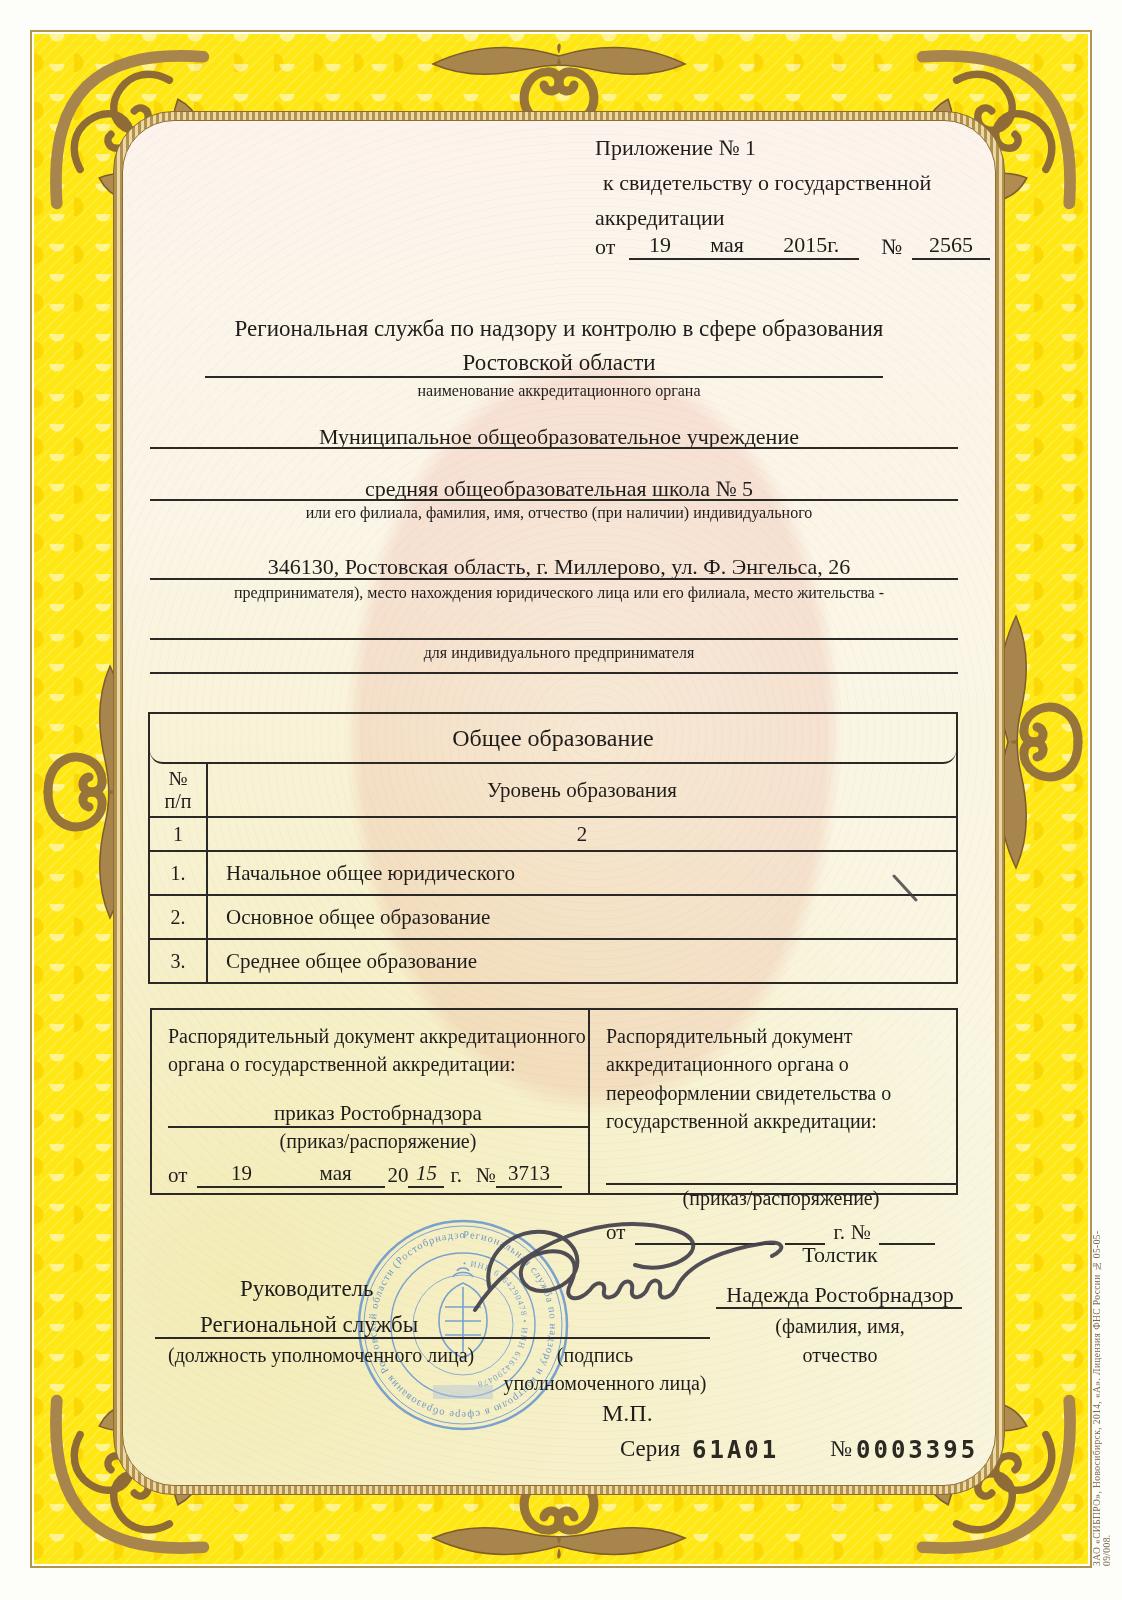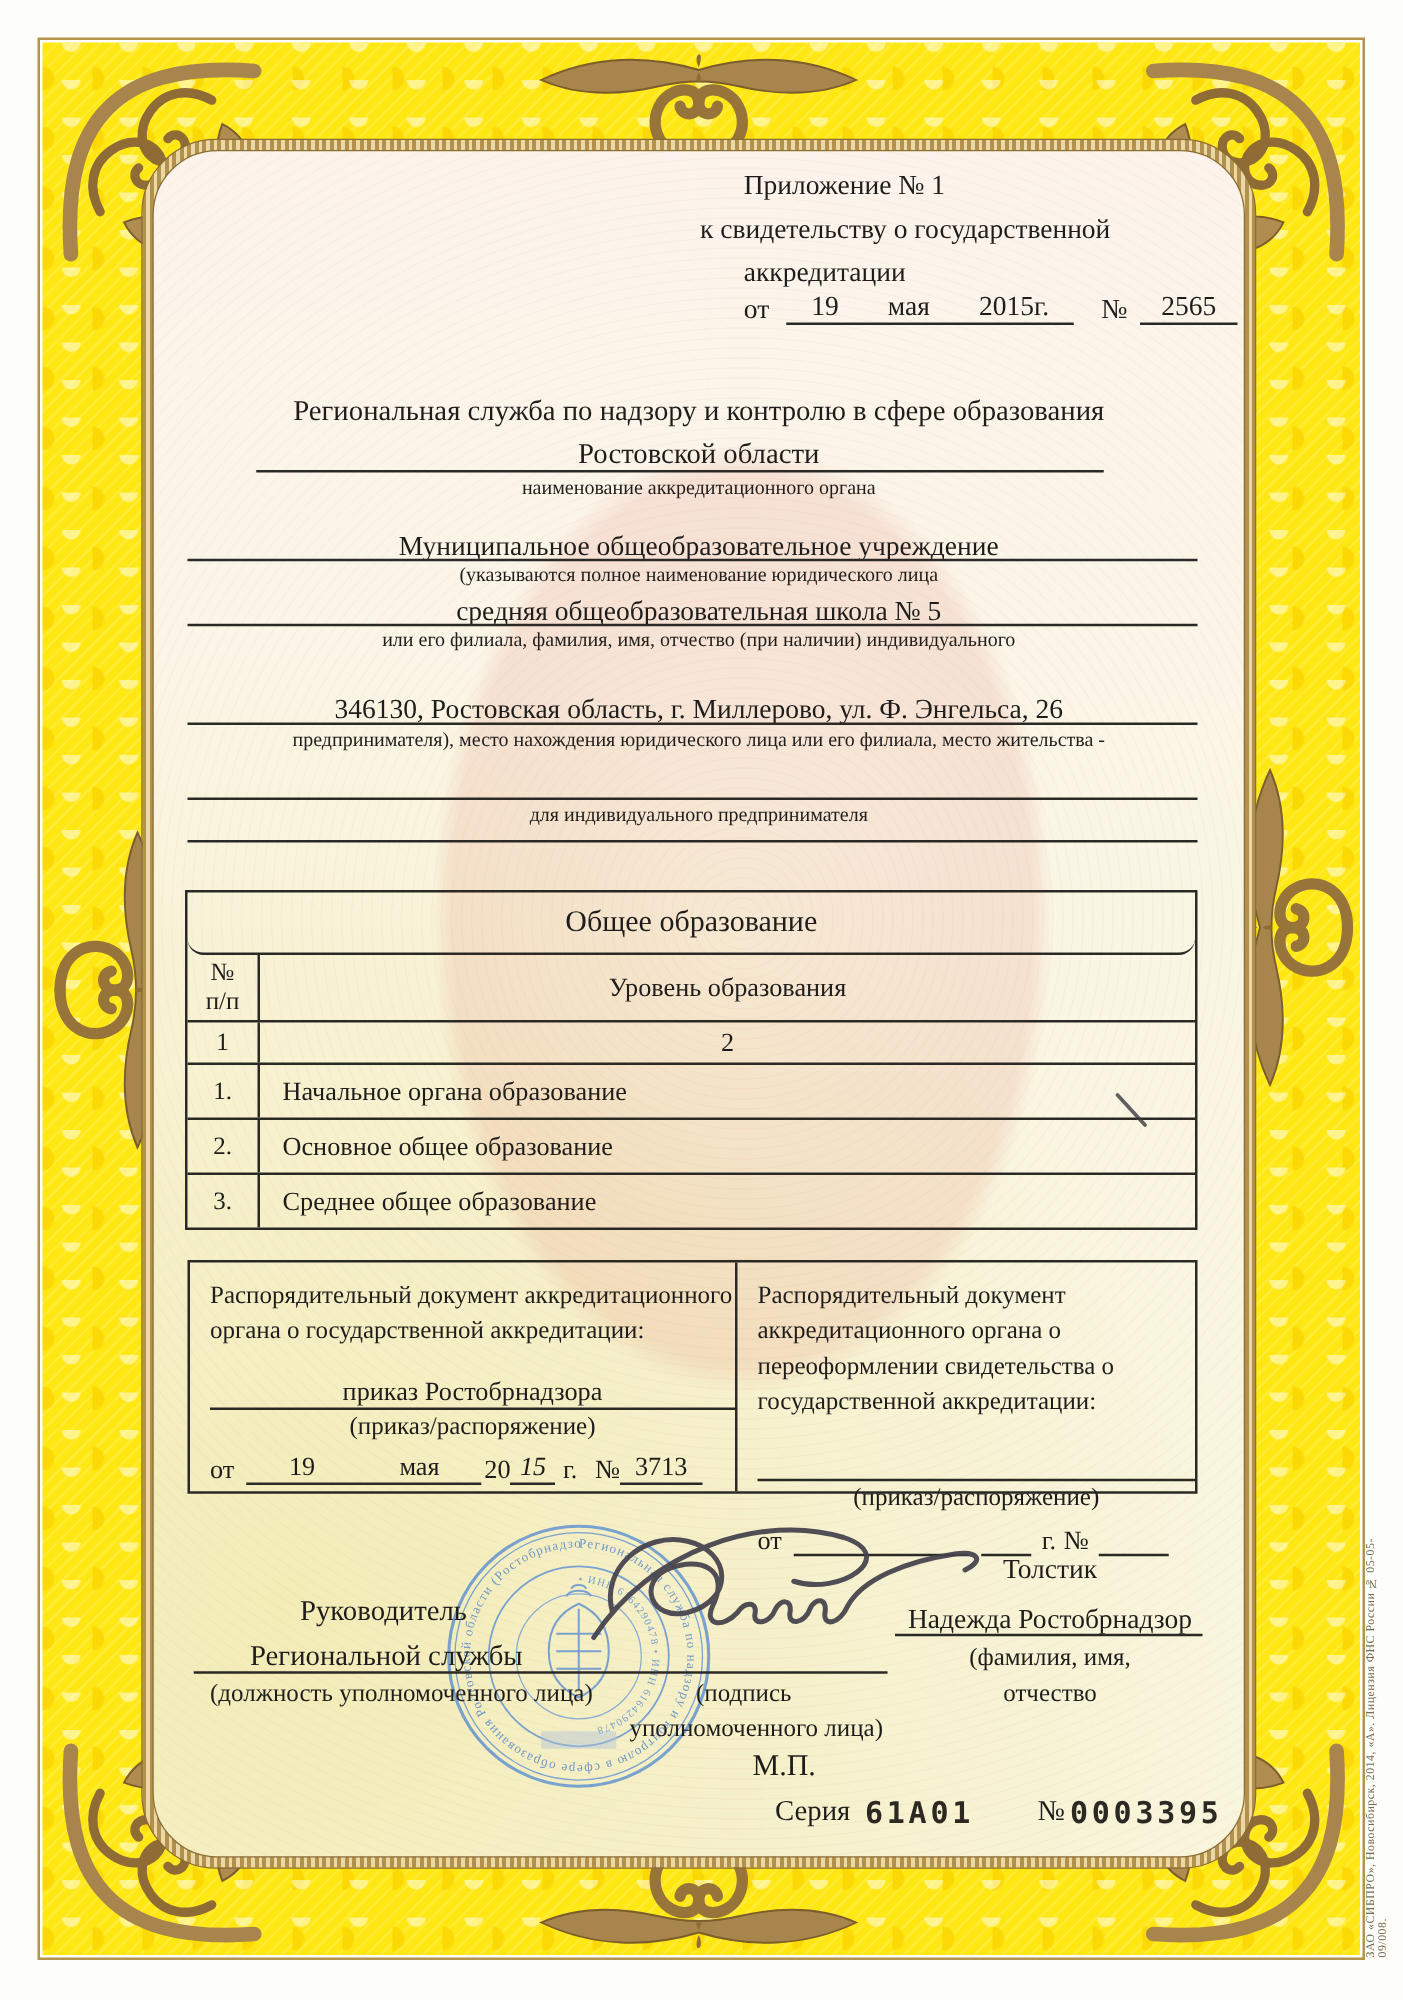--- a/index.html
+++ b/index.html
@@ -113,41 +113,40 @@
       <use href="#edge-orn"></use>
     </svg>
   <svg class="orn" style="right:-66px;top:690px;transform:rotate(-90deg)" width="300" height="104" viewBox="0 0 300 104">
       <use href="#edge-orn"></use>
     </svg>
 
   <div class="chain"></div>
   <div class="sheet"></div>
 
   <div class="t big" style="left:595px;top:135px">Приложение № 1</div>
-  <div class="t big" style="left:560px;top:170px">к свидетельству о государственной</div>
+  <div class="t big" style="left:603px;top:170px">к свидетельству о государственной</div>
   <div class="t big" style="left:595px;top:205px">аккредитации</div>
   <div class="frow" style="left:595px;top:232px;width:395px">
     <span>от</span>
     <span class="u sp" style="flex:1;margin-left:14px">
       <span>19</span>
       <span>мая</span>
       <span>2015г.</span>
     </span>
     <span style="margin:0 10px 0 22px">№</span>
     <span class="u" style="width:78px">2565</span>
   </div>
 
   <div class="t head c" style="left:125px;top:316px;width:868px">Региональная служба по надзору и контролю в сфере образования</div>
   <div class="t head c" style="left:125px;top:350px;width:868px">Ростовской области</div>
   <div class="rule" style="left:205px;top:376px;width:678px"></div>
   <div class="t cap c" style="left:125px;top:382px;width:868px">наименование аккредитационного органа</div>
 
   <div class="t big c" style="left:125px;top:424px;width:868px">Муниципальное общеобразовательное учреждение</div>
   <div class="rule" style="left:150px;top:447px;width:808px"></div>
-  <div class="t cap c" style="left:125px;top:452px;width:868px">(указываются полное наименование юридического лица</div>
   <div class="t big c" style="left:125px;top:476px;width:868px">средняя общеобразовательная школа № 5</div>
   <div class="rule" style="left:150px;top:499px;width:808px"></div>
   <div class="t cap c" style="left:125px;top:504px;width:868px">или его филиала, фамилия, имя, отчество (при наличии) индивидуального</div>
   <div class="t big c" style="left:125px;top:554px;width:868px">346130, Ростовская область, г. Миллерово, ул. Ф. Энгельса, 26</div>
   <div class="rule" style="left:150px;top:578px;width:808px"></div>
   <div class="t cap c" style="left:125px;top:584px;width:868px">предпринимателя), место нахождения юридического лица или его филиала, место жительства -</div>
   <div class="rule" style="left:150px;top:638px;width:808px"></div>
   <div class="t cap c" style="left:125px;top:644px;width:868px">для индивидуального предпринимателя</div>
   <div class="rule" style="left:150px;top:672px;width:808px"></div>
 
@@ -159,21 +158,21 @@
         <span>п/п</span>
       </div>
       <div class="c2 c">Уровень образования</div>
     </div>
     <div class="trow" style="height:32px">
       <div class="c1">1</div>
       <div class="c2 c">2</div>
     </div>
     <div class="trow" style="height:42px">
       <div class="c1">1.</div>
-      <div class="c2">Начальное органа образование</div>
+      <div class="c2">Начальное общее юридического</div>
     </div>
     <div class="trow" style="height:42px">
       <div class="c1">2.</div>
       <div class="c2">Основное общее образование</div>
     </div>
     <div class="trow" style="height:42px">
       <div class="c1">3.</div>
       <div class="c2">Среднее общее образование</div>
     </div>
   </div>

